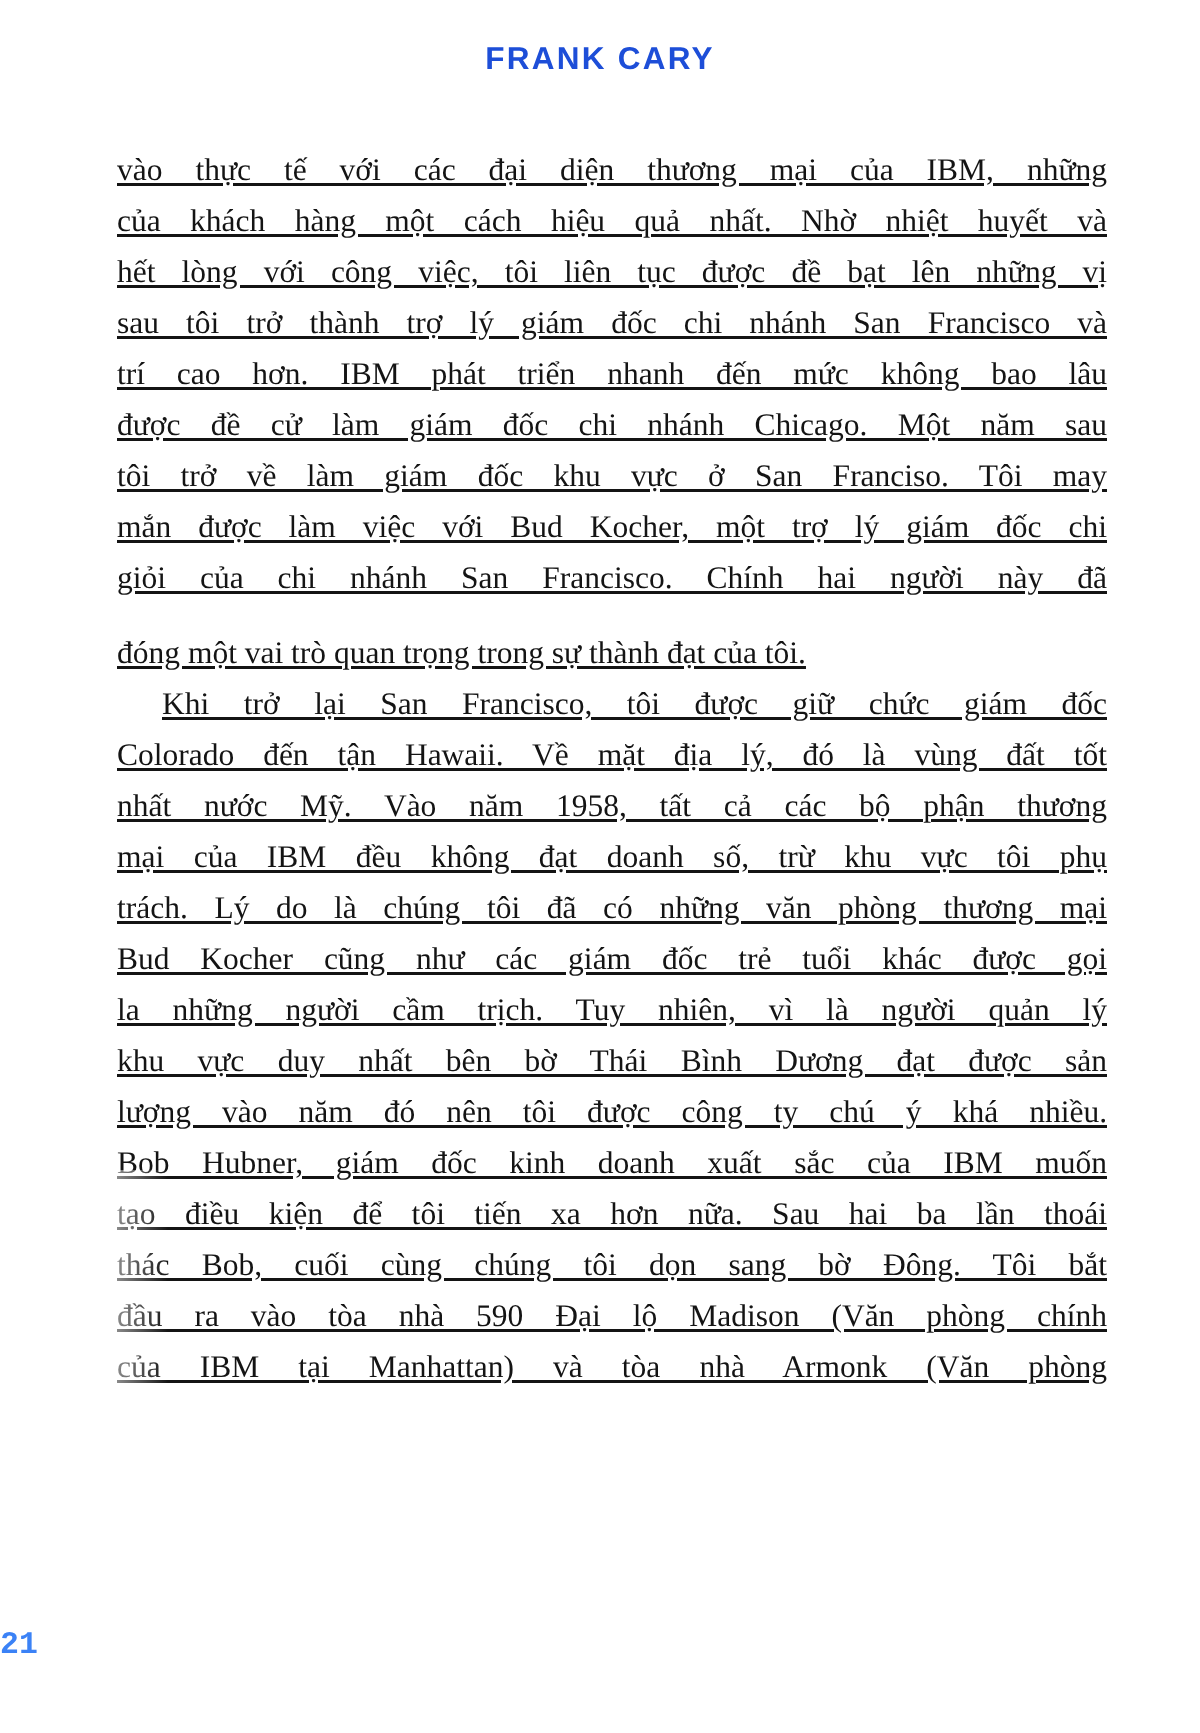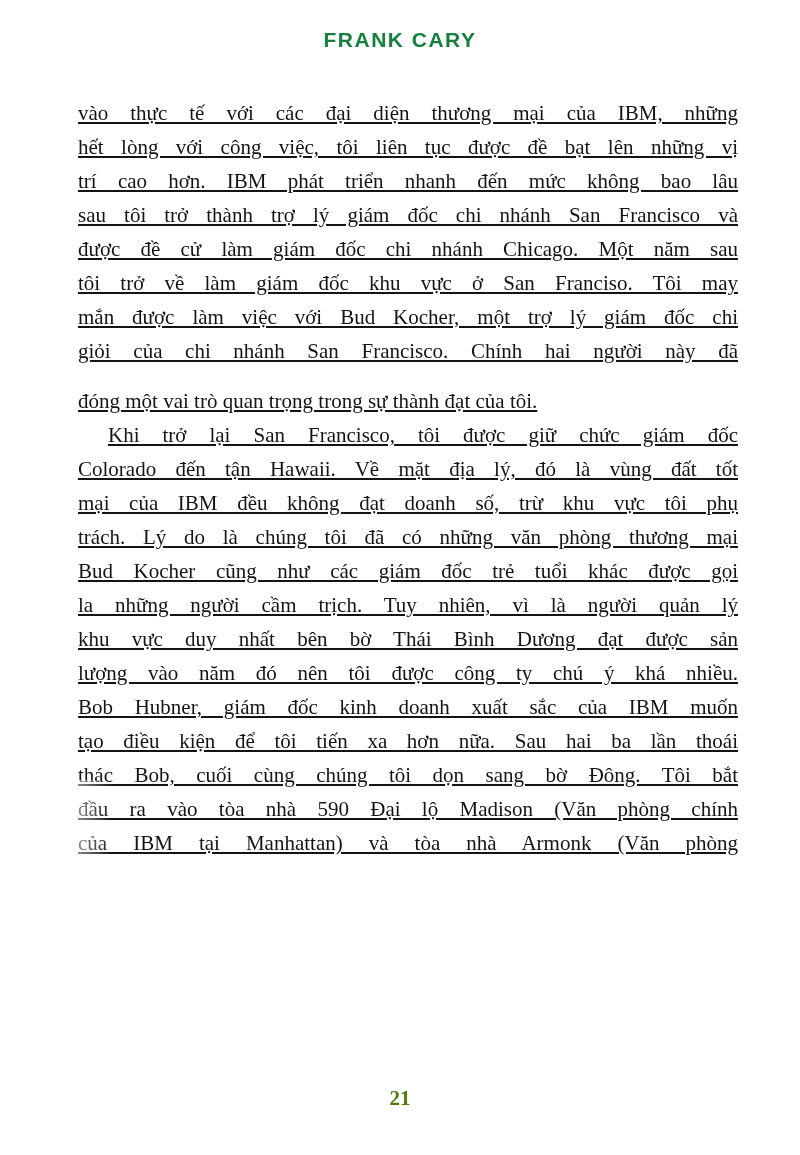--- a/index.html
+++ b/index.html
@@ -19,21 +19,21 @@
   .running-header {
     position: absolute;
     top: 28px;
     left: 0;
     width: 100%;
     text-align: center;
     font-family: "Liberation Sans", "DejaVu Sans", sans-serif;
     font-size: 21px;
     font-weight: 600;
     letter-spacing: 1.5px;
-    color: #15803d;
+    color: #1d4ed8;
   }
   .body-text {
     position: absolute;
     top: 96px;
     left: 78px;
     width: 660px;
   }
   .line {
     height: 34px;
     line-height: 34px;
@@ -52,55 +52,57 @@
     -moz-text-align-last: left;
   }
   .line.indent {
     padding-left: 30px;
   }
   .page-number {
     position: absolute;
     top: 1086px;
     left: 0;
     width: 100%;
-    text-align: center;
-    font-family: Liberation Serif, serif;
+    text-align: left;
+    font-family: Liberation Mono, monospace;
     font-size: 21px;
     font-weight: bold;
-    color: #4d7c0f;
+    color: #3b82f6;
   }
   .scan-fade-artifact {
     position: absolute;
     top: 780px;
     left: 70px;
     width: 42px;
     height: 274px;
     background: linear-gradient(to right, rgba(255,255,255,0.62), rgba(255,255,255,0));
     pointer-events: none;
   }
 </style>
 </head>
 <body>
 
 <div class="page">
 
   <div class="running-header">FRANK CARY</div>
 
   <div class="body-text">
       <div class="line">vào thực tế với các đại diện thương mại của IBM, những</div>
+      <div class="line">của khách hàng một cách hiệu quả nhất. Nhờ nhiệt huyết và</div>
       <div class="line">hết lòng với công việc, tôi liên tục được đề bạt lên những vị</div>
+      <div class="line">sau tôi trở thành trợ lý giám đốc chi nhánh San Francisco và</div>
       <div class="line">trí cao hơn. IBM phát triển nhanh đến mức không bao lâu</div>
-      <div class="line">sau tôi trở thành trợ lý giám đốc chi nhánh San Francisco và</div>
       <div class="line">được đề cử làm giám đốc chi nhánh Chicago. Một năm sau</div>
       <div class="line">tôi trở về làm giám đốc khu vực ở San Franciso. Tôi may</div>
       <div class="line">mắn được làm việc với Bud Kocher, một trợ lý giám đốc chi</div>
       <div class="line">giỏi của chi nhánh San Francisco. Chính hai người này đã</div>
       <div class="line para-end">đóng một vai trò quan trọng trong sự thành đạt của tôi.</div>
       <div class="line indent">Khi trở lại San Francisco, tôi được giữ chức giám đốc</div>
       <div class="line">Colorado đến tận Hawaii. Về mặt địa lý, đó là vùng đất tốt</div>
+      <div class="line">nhất nước Mỹ. Vào năm 1958, tất cả các bộ phận thương</div>
       <div class="line">mại của IBM đều không đạt doanh số, trừ khu vực tôi phụ</div>
       <div class="line">trách. Lý do là chúng tôi đã có những văn phòng thương mại</div>
       <div class="line">Bud Kocher cũng như các giám đốc trẻ tuổi khác được gọi</div>
       <div class="line">la những người cầm trịch. Tuy nhiên, vì là người quản lý</div>
       <div class="line">khu vực duy nhất bên bờ Thái Bình Dương đạt được sản</div>
       <div class="line">lượng vào năm đó nên tôi được công ty chú ý khá nhiều.</div>
       <div class="line">Bob Hubner, giám đốc kinh doanh xuất sắc của IBM muốn</div>
       <div class="line">tạo điều kiện để tôi tiến xa hơn nữa. Sau hai ba lần thoái</div>
       <div class="line">thác Bob, cuối cùng chúng tôi dọn sang bờ Đông. Tôi bắt</div>
       <div class="line">đầu ra vào tòa nhà 590 Đại lộ Madison (Văn phòng chính</div>

